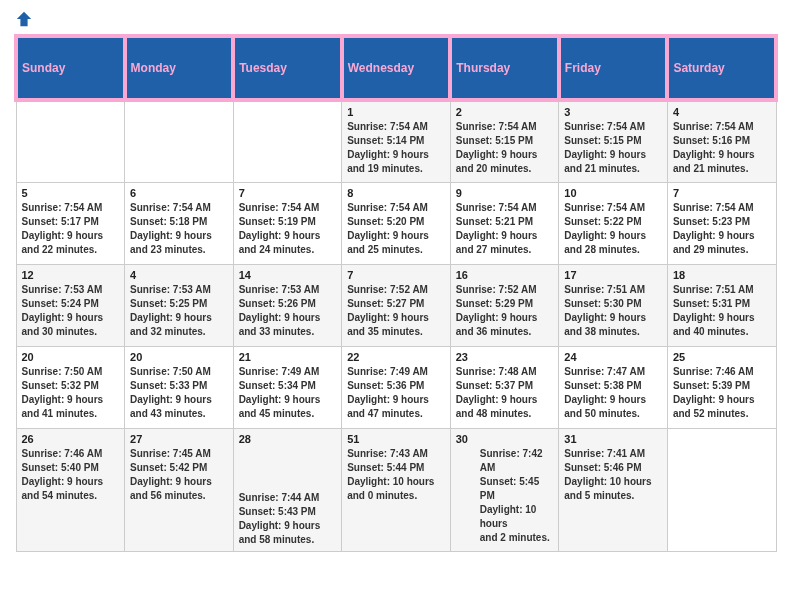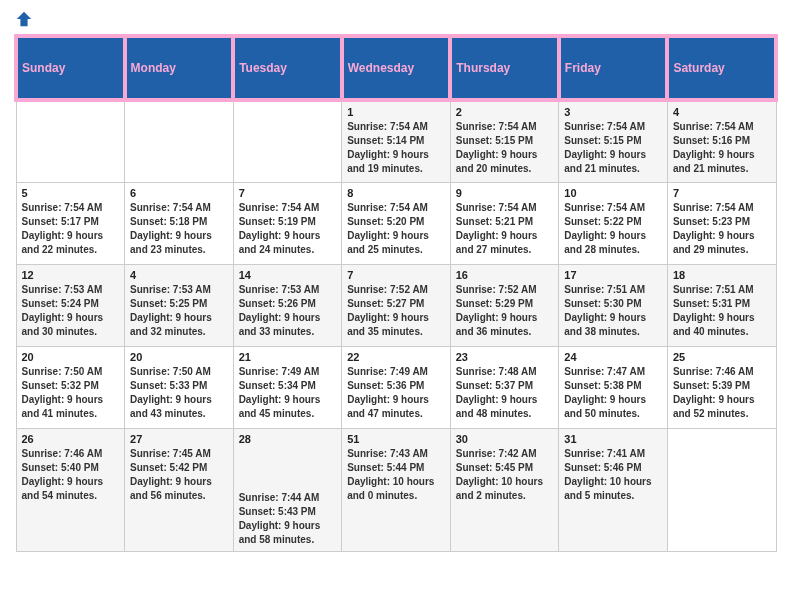--- a/index.html
+++ b/index.html
@@ -341,21 +341,21 @@
           </td>
           <td>
             <span class="day-num">51</span>
             <div class="cell-info" style="white-space: pre-line;">Sunrise: 7:43 AM
 Sunset: 5:44 PM
 Daylight: 10 hours
 and 0 minutes.</div>
           </td>
           <td>
             <span class="day-num">30</span>
-            <div class="cell-info" style="white-space: pre-line;">Sunrise: 7:42 AM
+            <div class="cell-info" style="white-space: pre-line; margin-left: 24px;">Sunrise: 7:42 AM
 Sunset: 5:45 PM
 Daylight: 10 hours
 and 2 minutes.</div>
           </td>
           <td>
             <span class="day-num">31</span>
             <div class="cell-info" style="white-space: pre-line;">Sunrise: 7:41 AM
 Sunset: 5:46 PM
 Daylight: 10 hours
 and 5 minutes.</div>

